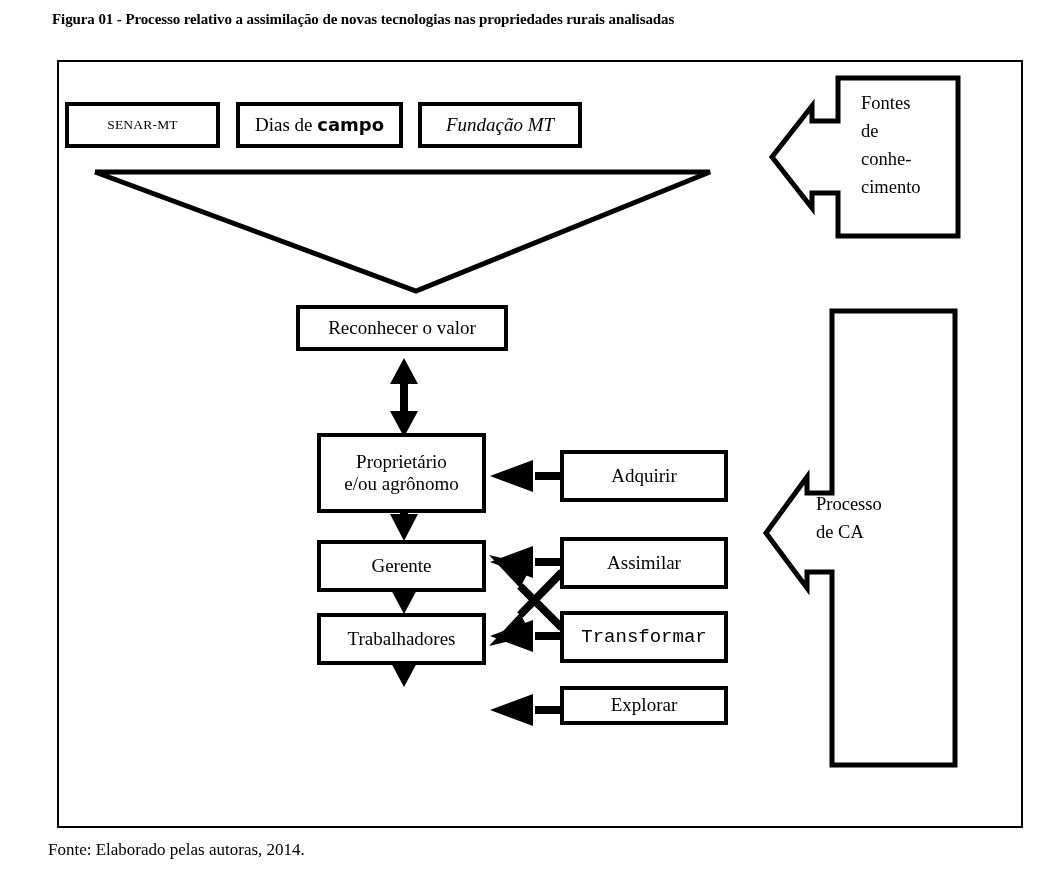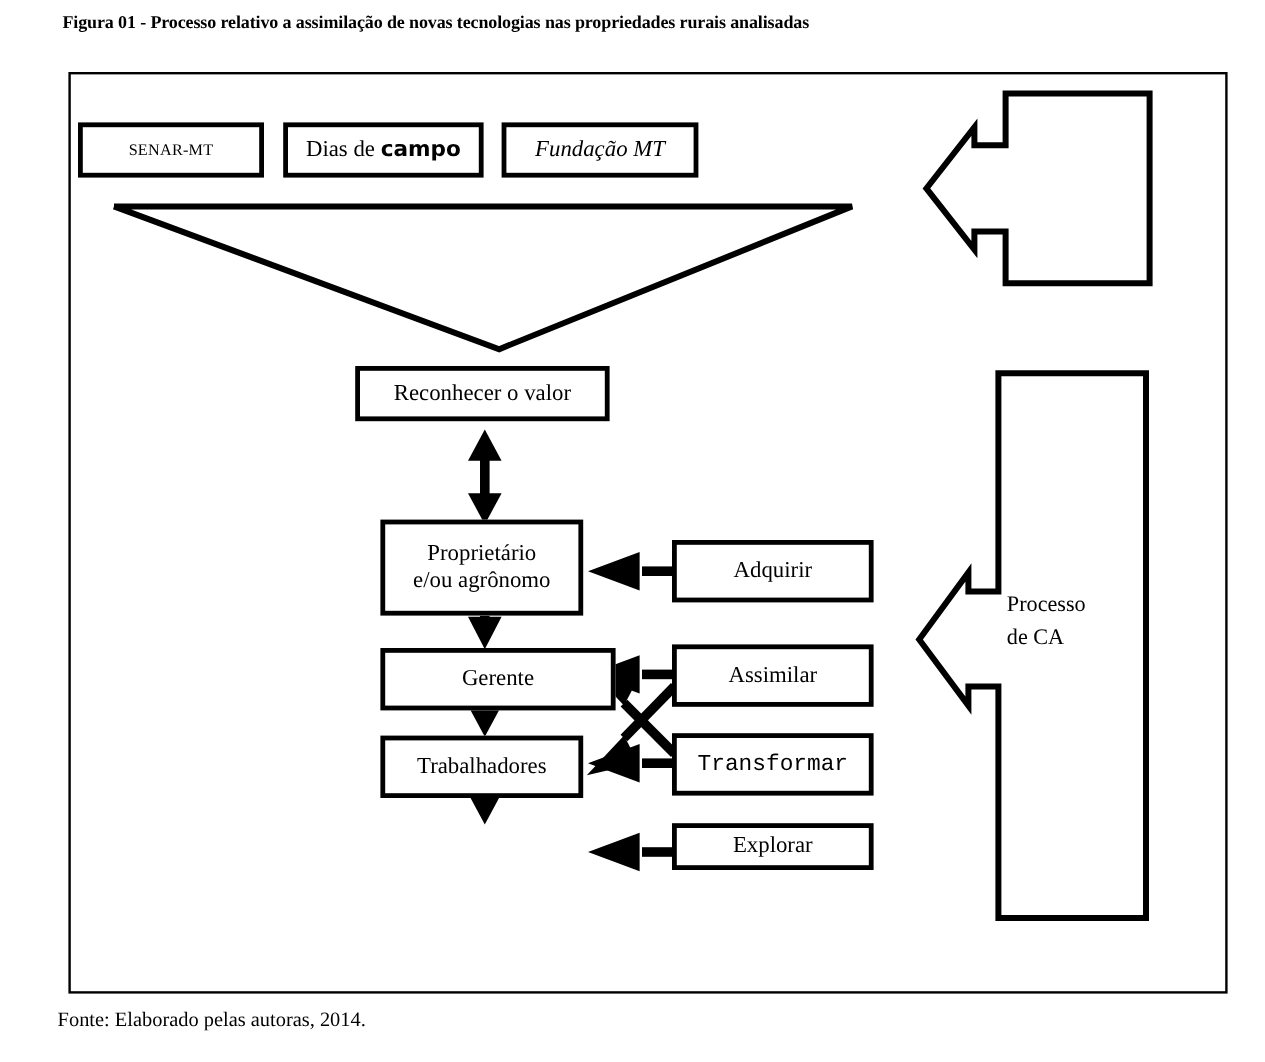--- a/index.html
+++ b/index.html
@@ -181,31 +181,37 @@
 
   <div class="node" style="left:236px; top:102px; width:167px; height:46px;">
     <span class="lbl"><span>Dias de </span><span class="strong-part">campo</span></span>
   </div>
 
   <div class="node" style="left:418px; top:102px; width:164px; height:46px;font-style:italic;">
     <span class="lbl">Fundação MT</span>
   </div>
 
 
+  <div class="block-arrow-label" style="left:861px; top:89px; width:96px;">
+    <div>Fontes</div>
+    <div>de</div>
+    <div>conhe-</div>
+    <div>cimento</div>
+  </div>
 
   <div class="node" style="left:296px; top:305px; width:212px; height:46px;">
     <span class="lbl">Reconhecer o valor</span>
   </div>
 
   <div class="node" style="left:317px; top:433px; width:169px; height:80px; flex-direction:column;">
     <span class="lbl">Proprietário</span>
     <span class="lbl">e/ou agrônomo</span>
   </div>
 
-  <div class="node" style="left:317px; top:540px; width:196px; height:52px;">
+  <div class="node" style="left:317px; top:540px; width:169px; height:52px;">
     <span class="lbl">Gerente</span>
   </div>
 
   <div class="node" style="left:317px; top:613px; width:169px; height:52px;">
     <span class="lbl">Trabalhadores</span>
   </div>
 
 
   <div class="node" style="left:560px; top:450px; width:168px; height:52px;">
     <span class="lbl">Adquirir</span>
@@ -216,20 +222,20 @@
   </div>
 
   <div class="node" style="left:560px; top:611px; width:168px; height:52px;font-family:Liberation Mono, monospace;">
     <span class="lbl">Transformar</span>
   </div>
 
   <div class="node" style="left:560px; top:686px; width:168px; height:39px;">
     <span class="lbl">Explorar</span>
   </div>
 
-  <div class="block-arrow-label" style="left:839px; top:490px; width:110px;">
+  <div class="block-arrow-label" style="left:816px; top:490px; width:110px;">
     <div>Processo</div>
     <div>de CA</div>
   </div>
 
   <div id="figure-source">Fonte: Elaborado pelas autoras, 2014.</div>
 
 </div>
 
 </body></html>

